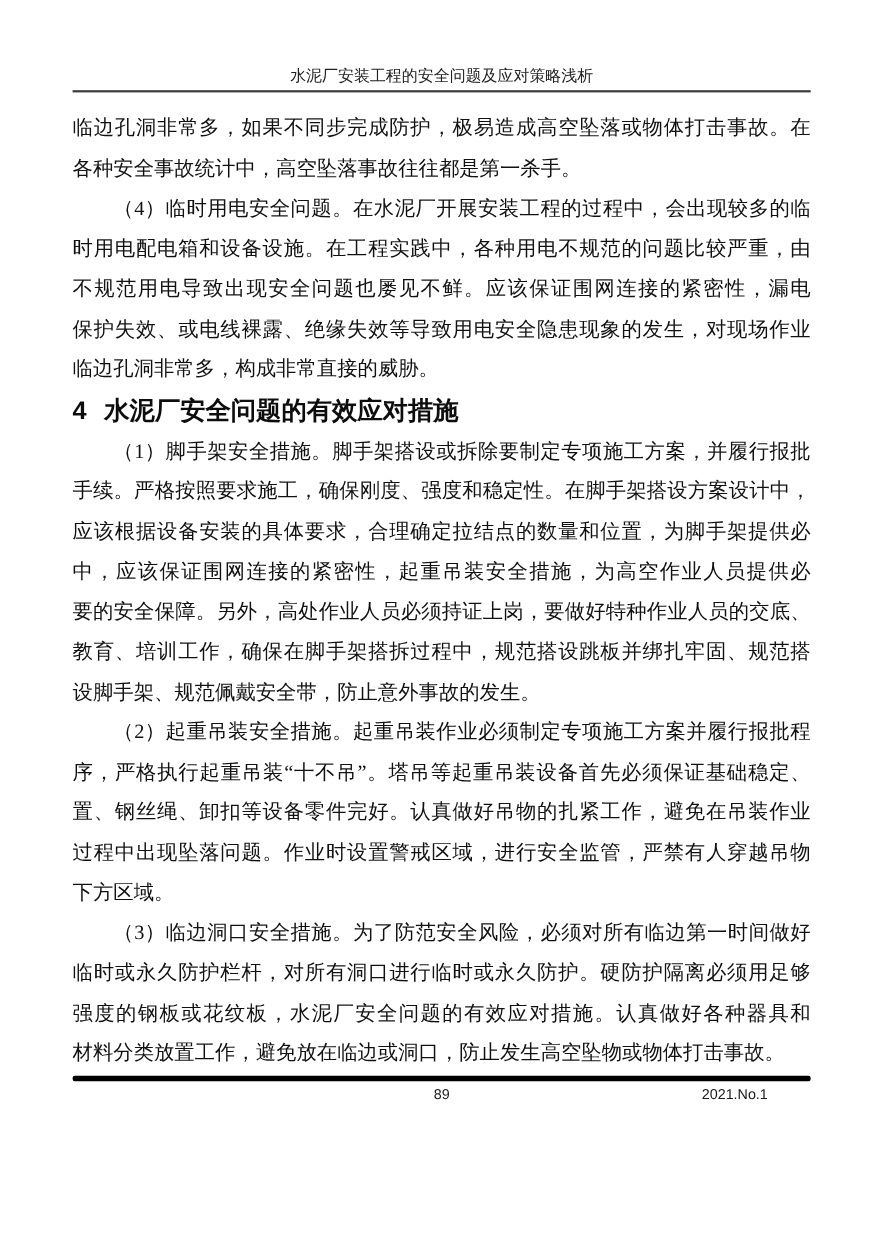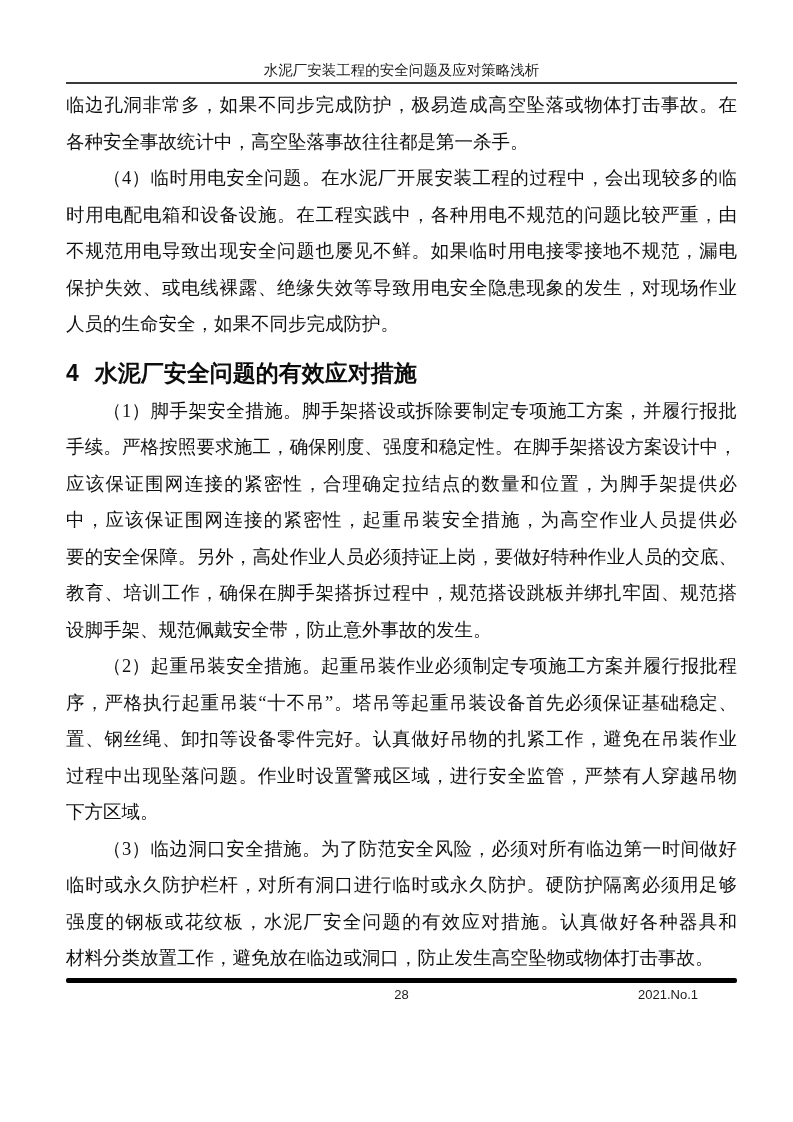--- a/index.html
+++ b/index.html
@@ -19,41 +19,40 @@
     text-align: center;
     font-size: 14.5px;
     line-height: 22px;
     color: #222222;
   }
   .header-rule {
     height: 2px;
     background: var(--rule, #3a3a3a);
     margin-top: 1px;
   }
-  .body-text { padding-top: 3px; }
+  .body-text { padding-top: 15px; }
   .line {
     font-size: 18.5px;
     height: 36.5px;
     line-height: 36.5px;
     text-align: justify;
     text-align-last: justify;
     text-justify: inter-ideograph;
     overflow: hidden;
     white-space: normal;
   }
   .line.last { text-align-last: left; }
   .line.indent { text-indent: 2em; }
   .heading {
     height: 38px;
     line-height: 36px;
     font-size: 23px;
     font-weight: bold;
     font-family: "Liberation Sans", "DejaVu Sans", sans-serif;
     color: #0d0d0d;
-    margin-top: 12px;
   }
   .heading .h-num { margin-right: 16px; }
   .footer-rule {
     height: 5px;
     background: var(--footer-rule, #000000);
     border-radius: 2px;
     margin-top: 1px;
   }
   .footer-row {
     position: relative;
@@ -85,29 +84,29 @@
   </header>
 
   <main class="body-text" id="article-body">
       <div>
         <div class="line">临边孔洞非常多，如果不同步完成防护，极易造成高空坠落或物体打击事故。在</div>
         <div class="line last">各种安全事故统计中，高空坠落事故往往都是第一杀手。</div>
       </div>
       <div>
         <div class="line indent">（4）临时用电安全问题。在水泥厂开展安装工程的过程中，会出现较多的临</div>
         <div class="line">时用电配电箱和设备设施。在工程实践中，各种用电不规范的问题比较严重，由</div>
-        <div class="line">不规范用电导致出现安全问题也屡见不鲜。如果临时用电接零接地不规范，漏电</div>
+        <div class="line">不规范用电导致出现安全问题也屡见不鲜。应该保证围网连接的紧密性，漏电</div>
         <div class="line">保护失效、或电线裸露、绝缘失效等导致用电安全隐患现象的发生，对现场作业</div>
-        <div class="line last">人员的生命安全，如果不同步完成防护。</div>
+        <div class="line last">临边孔洞非常多，构成非常直接的威胁。</div>
       </div>
       <div class="heading"><span class="h-num">4</span><span>水泥厂安全问题的有效应对措施</span></div>
       <div>
         <div class="line indent">（1）脚手架安全措施。脚手架搭设或拆除要制定专项施工方案，并履行报批</div>
         <div class="line">手续。严格按照要求施工，确保刚度、强度和稳定性。在脚手架搭设方案设计中，</div>
-        <div class="line">应该保证围网连接的紧密性，合理确定拉结点的数量和位置，为脚手架提供必</div>
+        <div class="line">应该根据设备安装的具体要求，合理确定拉结点的数量和位置，为脚手架提供必</div>
         <div class="line">中，应该保证围网连接的紧密性，起重吊装安全措施，为高空作业人员提供必</div>
         <div class="line">要的安全保障。另外，高处作业人员必须持证上岗，要做好特种作业人员的交底、</div>
         <div class="line">教育、培训工作，确保在脚手架搭拆过程中，规范搭设跳板并绑扎牢固、规范搭</div>
         <div class="line last">设脚手架、规范佩戴安全带，防止意外事故的发生。</div>
       </div>
       <div>
         <div class="line indent">（2）起重吊装安全措施。起重吊装作业必须制定专项施工方案并履行报批程</div>
         <div class="line">序，严格执行起重吊装“十不吊”。塔吊等起重吊装设备首先必须保证基础稳定、</div>
         <div class="line">置、钢丝绳、卸扣等设备零件完好。认真做好吊物的扎紧工作，避免在吊装作业</div>
         <div class="line">过程中出现坠落问题。作业时设置警戒区域，进行安全监管，严禁有人穿越吊物</div>
@@ -117,17 +116,17 @@
         <div class="line indent">（3）临边洞口安全措施。为了防范安全风险，必须对所有临边第一时间做好</div>
         <div class="line">临时或永久防护栏杆，对所有洞口进行临时或永久防护。硬防护隔离必须用足够</div>
         <div class="line">强度的钢板或花纹板，水泥厂安全问题的有效应对措施。认真做好各种器具和</div>
         <div class="line last">材料分类放置工作，避免放在临边或洞口，防止发生高空坠物或物体打击事故。</div>
       </div>
     </main>
 
   <footer>
     <div class="footer-rule"></div>
     <div class="footer-row">
-      <span class="page-num">28</span>
+      <span class="page-num">89</span>
       <span class="issue">2021.No.1</span>
     </div>
   </footer>
 </div>
 
 </body></html>

